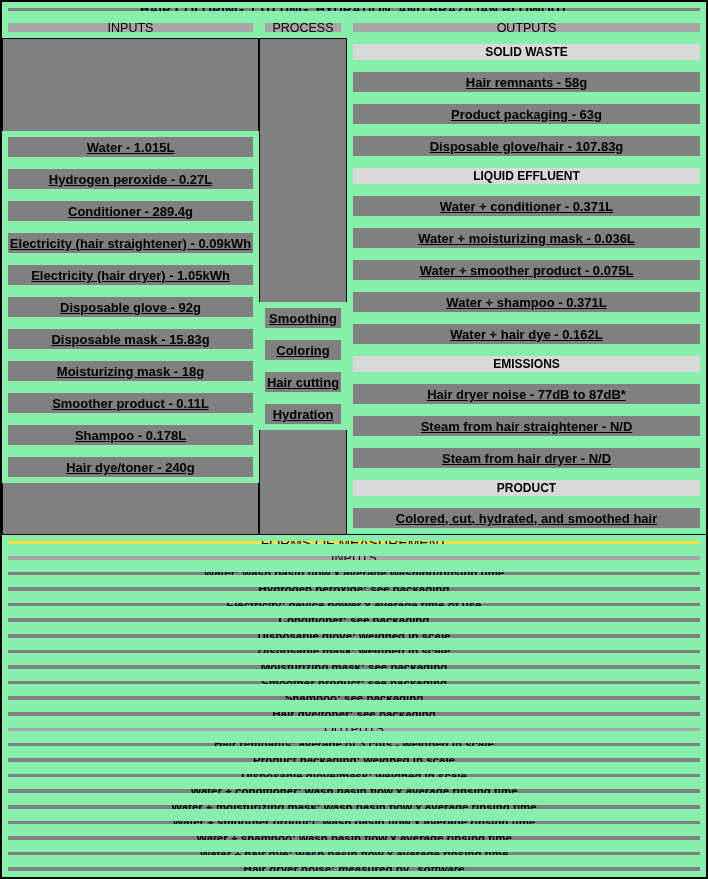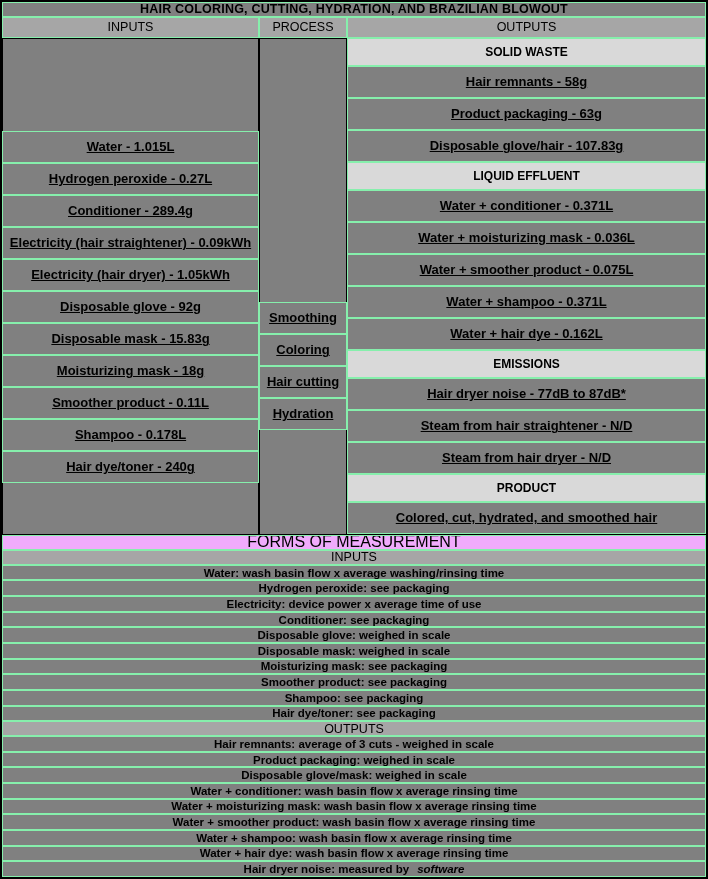--- a/index.html
+++ b/index.html
@@ -12,21 +12,21 @@
     width:708px;height:879px;
     box-sizing:border-box;
     border:2px solid #000;
     background:#808080;
     display:flex;flex-direction:column;
     overflow:hidden;
   }
   
   .cell{
     box-sizing:border-box;
-    border:1px solid #86efac;
+    border:6px solid #86efac;
     display:flex;align-items:center;justify-content:center;
     text-align:center;
     color:#000;
     background:#808080;
     overflow:hidden;
     white-space:nowrap;
   }
   .title-row{
     height:20px;
     background:#808080;
@@ -47,21 +47,21 @@
     height:28px;
   }
   .data{
     font-weight:bold;
     font-size:13px;
     height:32px;
     background:#808080;
     text-decoration:underline;
   }
   .fom-title{
-    height:20px;background:#f0abfc;font-size:16px;
+    height:20px;background:#fde047;font-size:14px;
   }
   .fom-sub{
     height:20px;background:#a6a6a6;font-size:12.5px;
   }
   .fom-row{
     height:21px;background:#808080;font-weight:bold;font-size:11.5px;
   }
   .hdr-strip{display:flex;}
   .col-inputs{width:257px;}
   .col-process{width:88px;}

